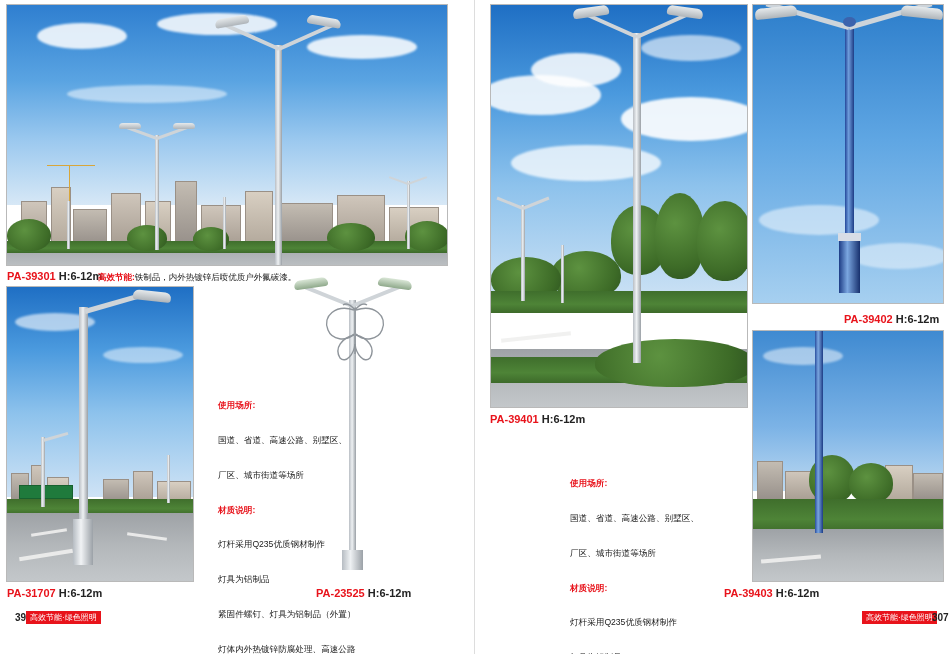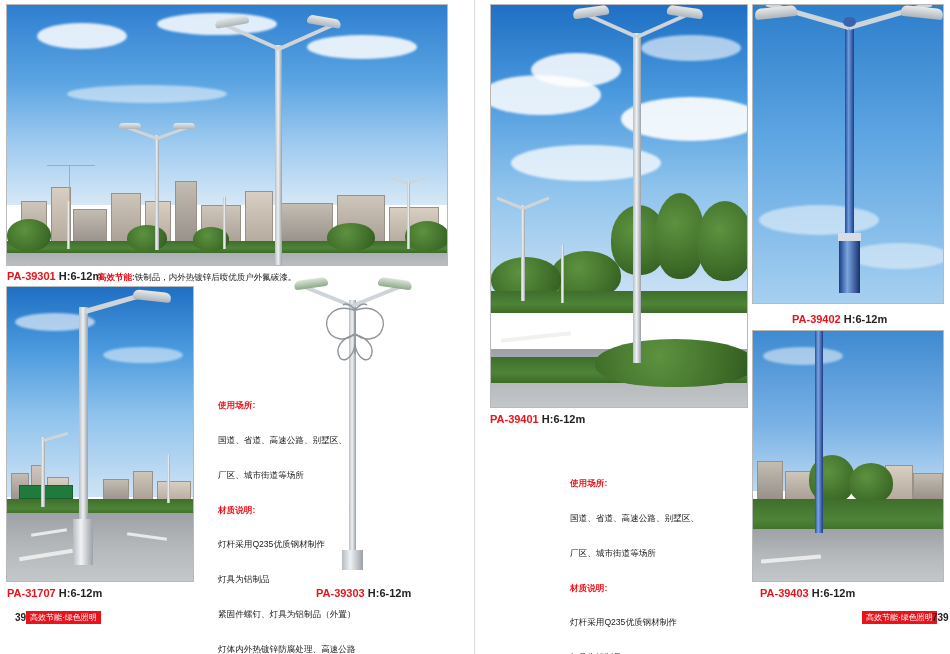--- a/index.html
+++ b/index.html
@@ -247,21 +247,21 @@
         <path d="M36 33 C24 36, 16 46, 22 56 C28 62, 36 52, 37 42"></path>
         <path d="M38 33 C50 36, 58 46, 52 56 C46 62, 38 52, 37 42"></path>
         <path d="M37 6 L37 52"></path>
         <path d="M37 8 C32 2, 28 1, 25 3"></path>
         <path d="M37 8 C42 2, 46 1, 49 3"></path>
       </g>
     </svg>
   </div>
 
   <div class="cap" style="left:316px; top:587px;">
-    <span>PA-39303</span>
+    <span>PA-23525</span>
     <span class="h">H:6-12m</span>
   </div>
 
   <div class="spec" style="left:218px; top:377px;">
     <div><span class="t">使用场所:</span></div>
     <div><span>国道、省道、高速公路、别墅区、</span></div>
     <div><span>厂区、城市街道等场所</span></div>
     <div><span class="t">材质说明:</span></div>
     <div><span>灯杆采用Q235优质钢材制作</span></div>
     <div><span>灯具为铝制品</span></div>
@@ -326,21 +326,21 @@
     <div style="position:absolute; left:86px; top:236px; width:21px; height:52px;
                 background:linear-gradient(to right,#1d3c85,#7aa6e0 40%,#17306d);"></div>
     <div style="position:absolute; left:85px; top:228px; width:23px; height:8px; background:#d7dde6;"></div>
     <div class="arm" style="left:96px; top:20px; width:86px; height:5px; transform:rotate(-16deg); background:#cdd4da;"></div>
     <div class="arm" style="left:96px; top:20px; width:86px; height:5px; transform:rotate(-164deg); background:#cdd4da;"></div>
     <div class="lamphead" style="left:2px; top:2px; width:42px; height:11px; transform:rotate(-6deg);"></div>
     <div class="lamphead" style="left:148px; top:2px; width:42px; height:11px; transform:rotate(6deg);"></div>
     <div style="position:absolute; left:90px; top:12px; width:13px; height:10px; background:#3b63ad; border-radius:50%;"></div>
   </div>
 
-  <div class="cap" style="left:792px; top:313px;">
+  <div class="cap" style="left:844px; top:313px;">
     <span>PA-39402</span>
     <span class="h">H:6-12m</span>
   </div>
 
   <div class="photo" style="left:752px; top:330px; width:192px; height:252px;">
     <div class="sky2" style="height:160px; background:linear-gradient(to bottom,#3f8ad1 0%,#7cb3e6 60%,#bcd9f1 100%);"></div>
     <div class="cloud" style="left:10px; top:16px; width:80px; height:18px; opacity:.5;"></div>
     <div class="bldg b3" style="left:4px; top:130px; width:26px; height:40px;"></div>
     <div class="bldg" style="left:32px; top:140px; width:30px; height:30px;"></div>
     <div class="bldg b2" style="left:132px; top:134px; width:28px; height:36px;"></div>
@@ -349,21 +349,21 @@
     <div class="treeblob" style="left:96px; top:132px; width:44px; height:40px;"></div>
     <div class="greenstrip" style="left:0; right:0; top:168px; height:34px;"></div>
     <div class="road" style="height:52px;"></div>
     <div class="laneline" style="left:8px; top:226px; width:60px; height:4px; transform:rotate(-5deg);"></div>
 
     <div style="position:absolute; left:62px; top:-14px; width:8px; height:216px;
                 background:linear-gradient(to right,#2a4f9f,#7aa6e0 40%,#1d3c85);"></div>
 
   </div>
 
-  <div class="cap" style="left:760px; top:587px;">
+  <div class="cap" style="left:724px; top:587px;">
     <span>PA-39403</span>
     <span class="h">H:6-12m</span>
   </div>
 
   <div class="spec" style="left:570px; top:455px;">
     <div><span class="t">使用场所:</span></div>
     <div><span>国道、省道、高速公路、别墅区、</span></div>
     <div><span>厂区、城市街道等场所</span></div>
     <div><span class="t">材质说明:</span></div>
     <div><span>灯杆采用Q235优质钢材制作</span></div>
@@ -375,15 +375,15 @@
     
     
     
     
   </div>
 
   <div class="pagenum" style="left:8px; top:612px;">393</div>
   <div class="footband" style="left:26px; top:611px;">高效节能·绿色照明</div>
 
   <div class="footband" style="left:862px; top:611px;">高效节能·绿色照明</div>
-  <div class="pagenum" style="left:925px; top:612px;">739</div>
+  <div class="pagenum" style="left:925px; top:612px;">307</div>
 
 </div>
 
 </body></html>

